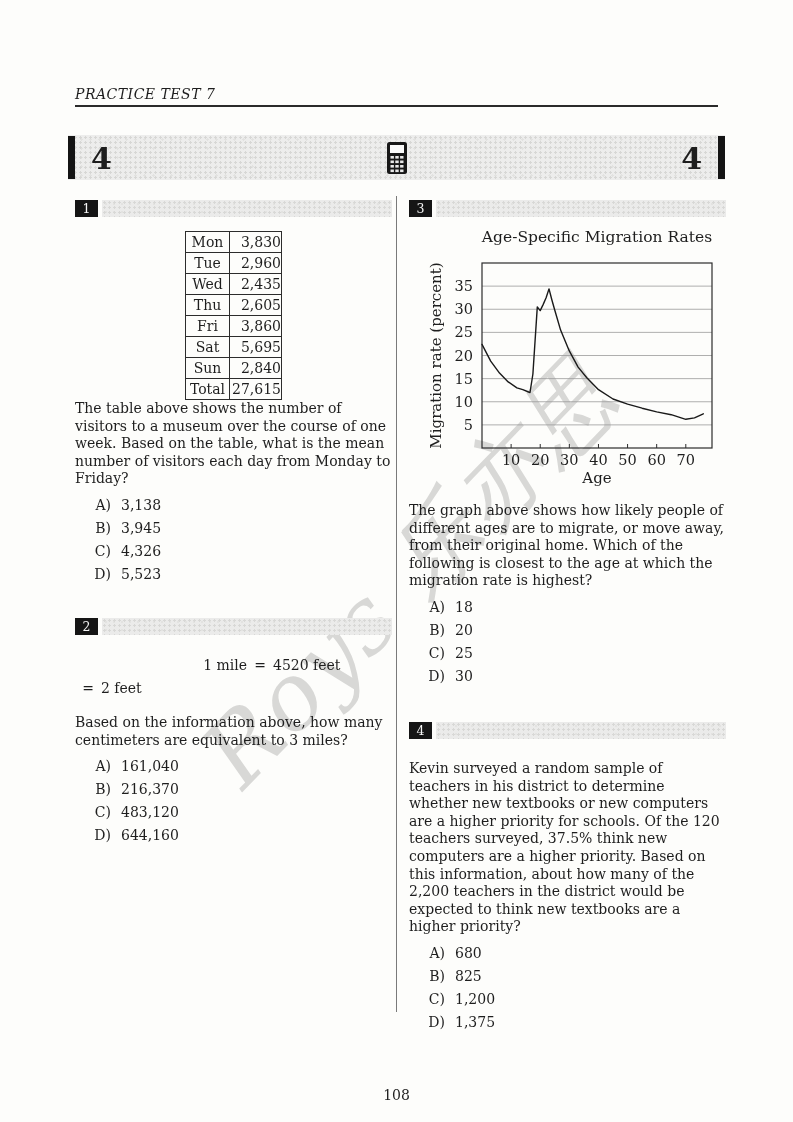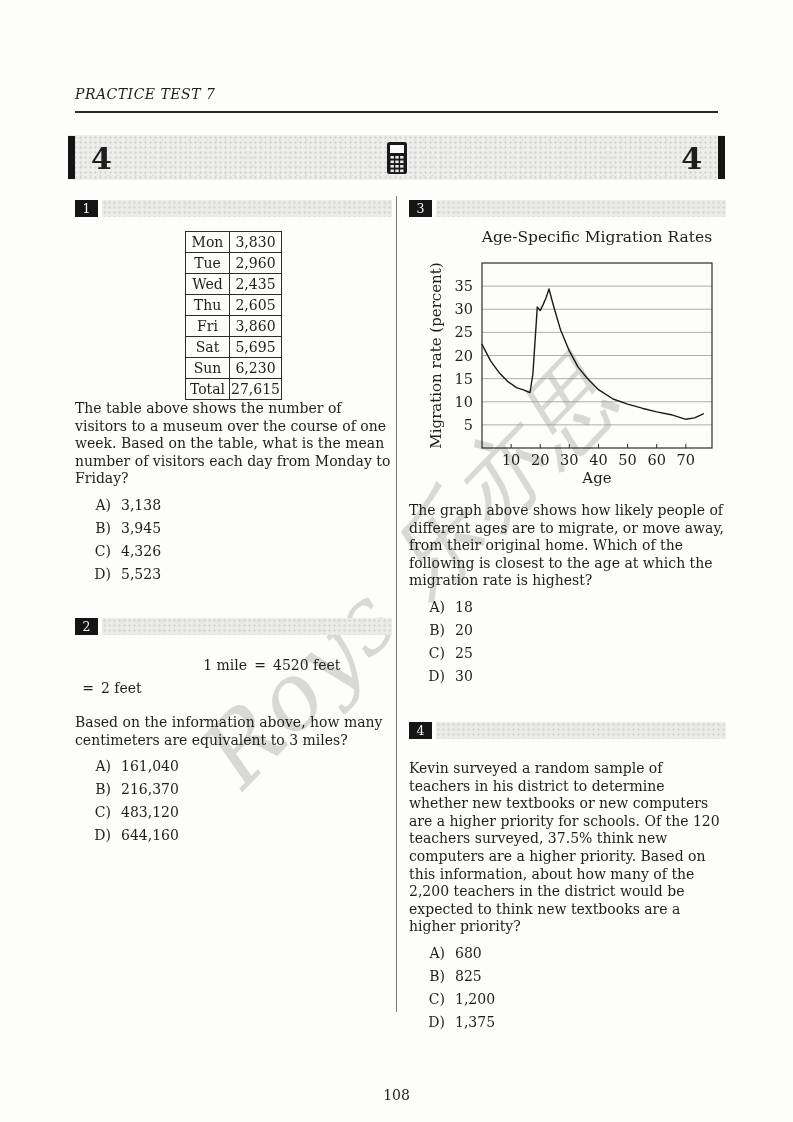--- a/index.html
+++ b/index.html
@@ -15,21 +15,21 @@
     position:absolute; left:100px; top:512px; width:620px; z-index:0;
     transform:rotate(-46deg); text-align:center;
     font-size:92px; font-style:italic; letter-spacing:2px;
     color:rgba(70,70,70,0.20); white-space:nowrap; pointer-events:none;
   }
   .content { position:relative; z-index:1; }
   
   .running-header {
     position:absolute; left:75px; top:86px; width:643px;
     font-style:italic; font-size:14px; letter-spacing:0.5px;
-    border-bottom:2px solid #2a2a2a; padding-bottom:9px;
+    border-bottom:2px solid #2a2a2a; padding-bottom:3px;
   }
   
   .section-banner {
     position:absolute; left:68px; top:135px; width:657px; height:45px;
     background-color:#ededec;
     background-image:radial-gradient(#d7d7d5 1px, transparent 1.2px),
                      radial-gradient(#e2e2e0 1px, transparent 1.2px);
     background-size:5px 5px, 9px 9px;
     display:flex; align-items:center; justify-content:space-between;
   }
@@ -63,21 +63,21 @@
   
   table.data-table {
     border-collapse:collapse; margin:14px auto 0 auto;
     border:1.5px solid #2c2c2c;
   }
   table.data-table td {
     border:1px solid #2c2c2c; font-size:14px;
     height:21px; text-align:center; padding:0 0;
   }
   table.data-table td.day-cell { min-width:44px; }
-  table.data-table td.val-cell { min-width:52px; }
+  table.data-table td.val-cell { min-width:52px;text-align:right; }
   
   .qtext { font-size:14px; line-height:17.6px; margin-top:0; text-align:left; }
   .choices { margin-top:9px; }
   .choice { display:flex; font-size:14px; line-height:17px; margin-bottom:6px; }
   .choice-letter { width:36px; text-align:right; flex:0 0 auto; }
   .choice-value { margin-left:10px; }
   
   .given-block { margin-top:19px; }
   .given-line { display:flex; font-size:14px; line-height:23px; }
   .given-lhs { width:172px; text-align:right; flex:0 0 auto; }
@@ -166,21 +166,21 @@
           <tr>
               <td class="day-cell">Fri</td>
               <td class="val-cell">3,860</td>
             </tr>
           <tr>
               <td class="day-cell">Sat</td>
               <td class="val-cell">5,695</td>
             </tr>
           <tr>
               <td class="day-cell">Sun</td>
-              <td class="val-cell">6,230</td>
+              <td class="val-cell">2,840</td>
             </tr>
           <tr>
               <td class="day-cell">Total</td>
               <td class="val-cell">27,615</td>
             </tr>
         </tbody>
       </table>
 
       <div class="qtext">The table above shows the number of visitors to a museum over the course of one week. Based on the table, what is the mean number of visitors each day from Monday to Friday?</div>
 

